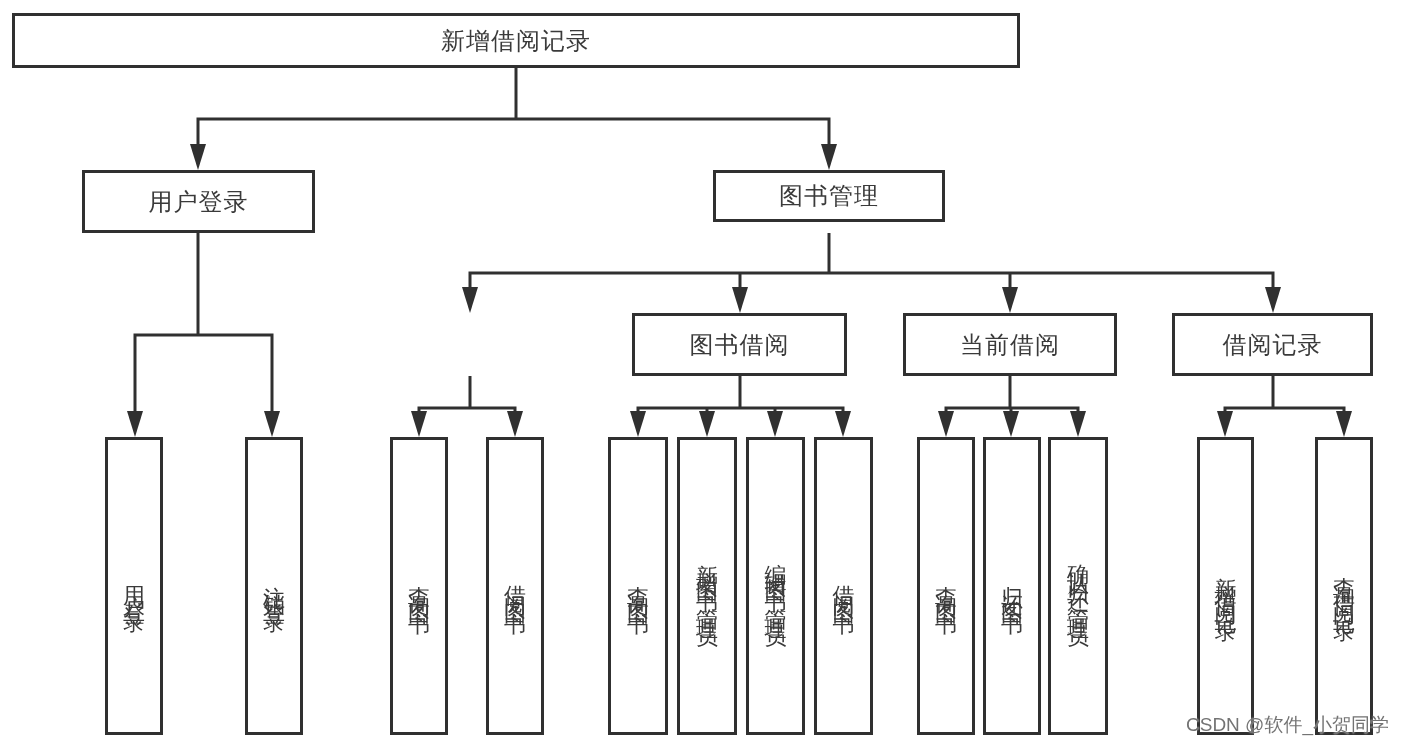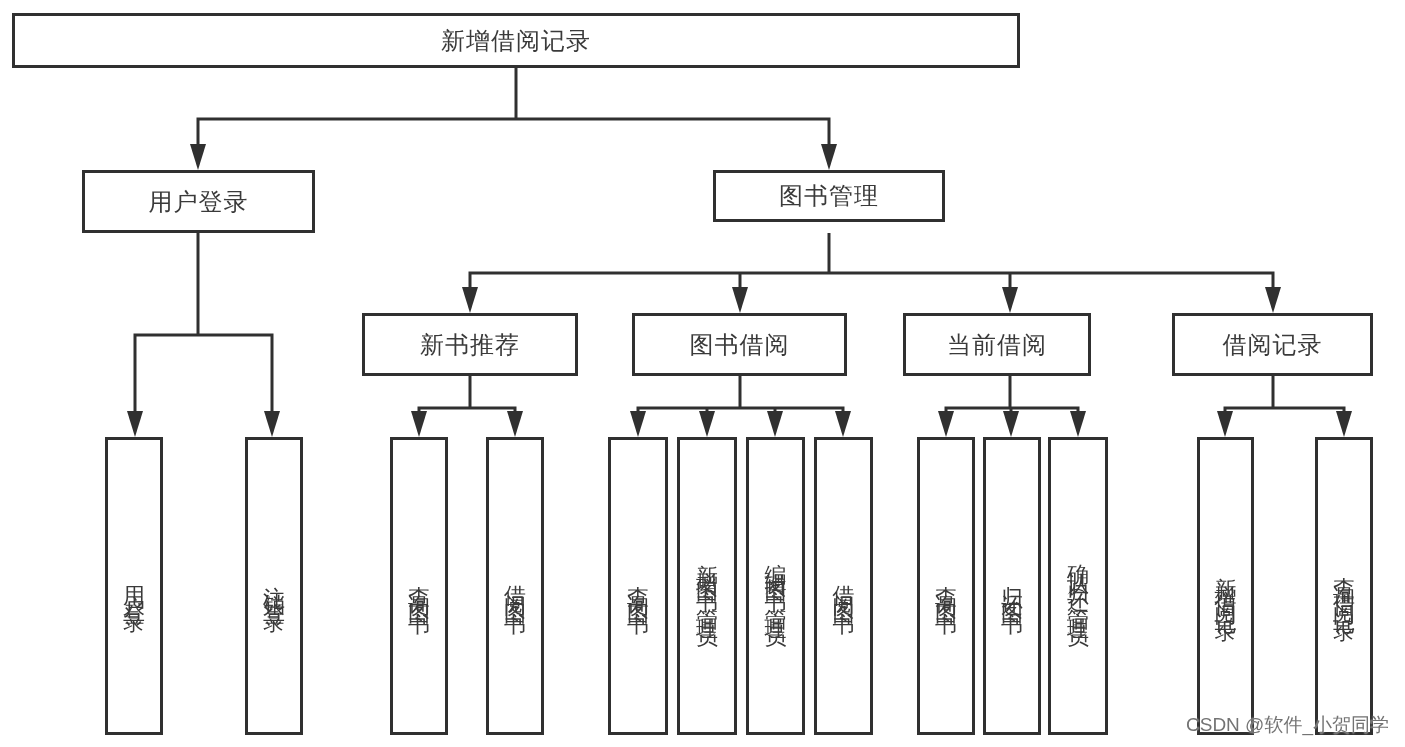--- a/index.html
+++ b/index.html
@@ -125,27 +125,24 @@
     <span class="hlabel">新增借阅记录</span>
   </div>
 
   <div class="node" style="left:82px; top:170px; width:233px; height:63px;">
     <span class="hlabel">用户登录</span>
   </div>
   <div class="node" style="left:713px; top:170px; width:232px; height:52px;">
     <span class="hlabel">图书管理</span>
   </div>
 
-  <div class="node" style="left:362px; top:313px; width:216px; height:63px;">
-    <span class="hlabel">新书推荐</span>
-  </div>
   <div class="node" style="left:632px; top:313px; width:215px; height:63px;justify-content:center;">
     <span class="hlabel">图书借阅</span>
   </div>
-  <div class="node" style="left:903px; top:313px; width:188px; height:63px;">
+  <div class="node" style="left:903px; top:313px; width:214px; height:63px;">
     <span class="hlabel">当前借阅</span>
   </div>
   <div class="node" style="left:1172px; top:313px; width:201px; height:63px;">
     <span class="hlabel">借阅记录</span>
   </div>
 
   <div class="node leaf" style="left:105px; top:437px; width:58px; height:298px;">
     <span class="vtext">用户登录</span>
   </div>
   <div class="node leaf" style="left:245px; top:437px; width:58px; height:298px;">

